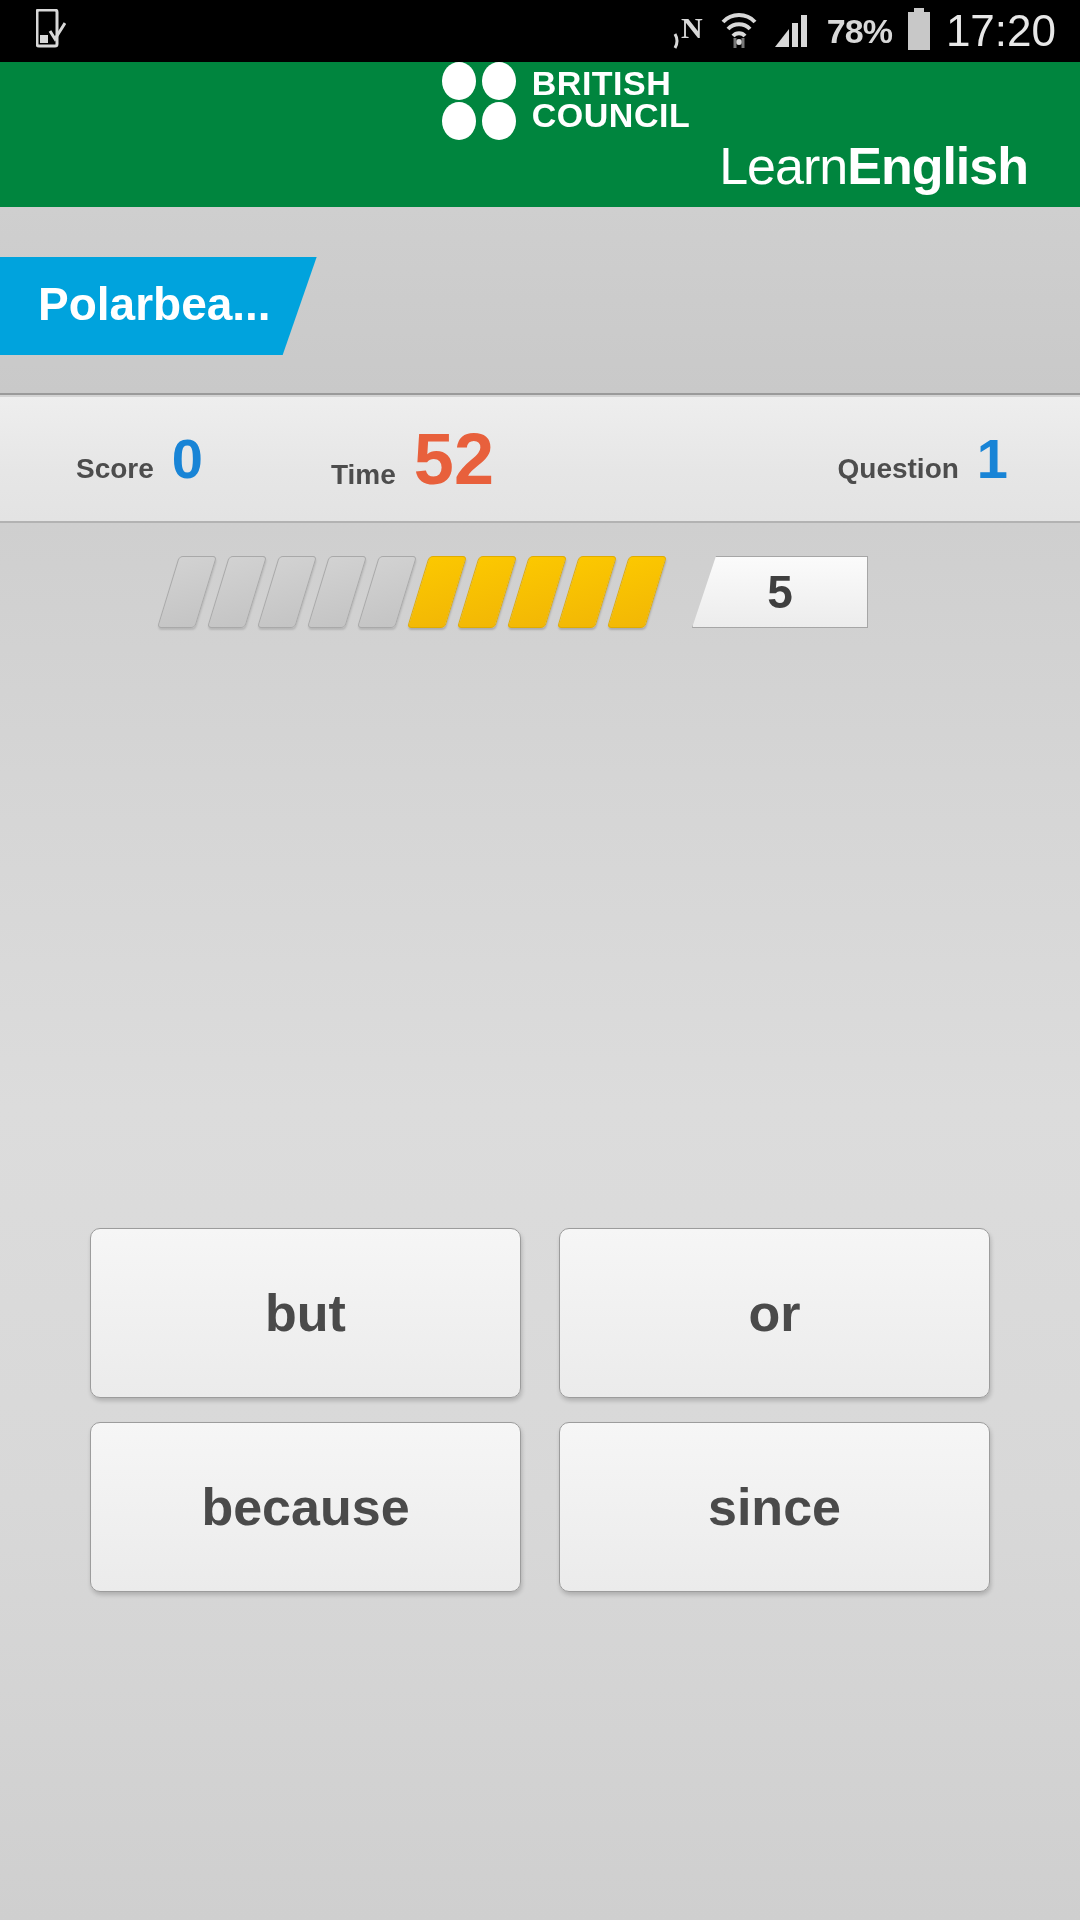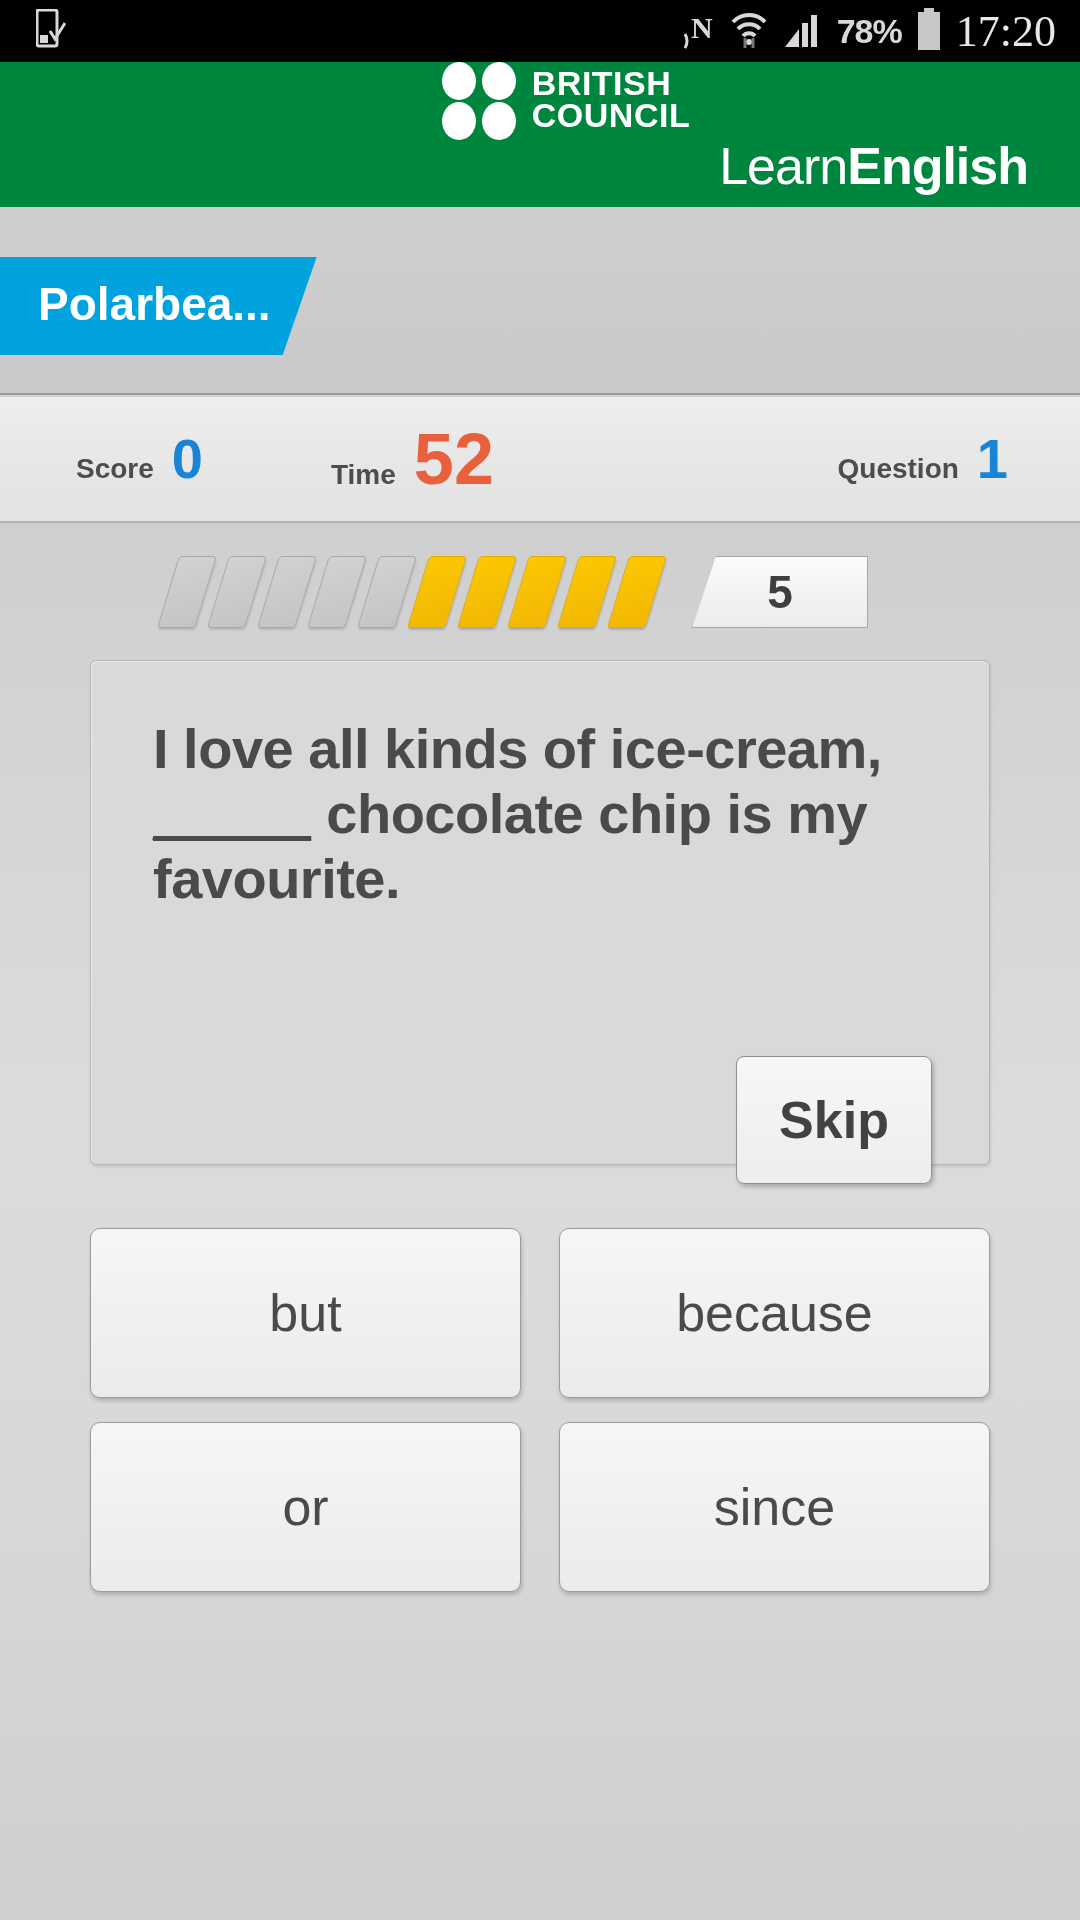--- a/index.html
+++ b/index.html
@@ -14,21 +14,21 @@
   
   .statusbar{
     position:absolute; left:0; top:0; width:1080px; height:62px;
     background:#000; color:#d8d8d8;
     display:flex; align-items:center;
   }
   .sb-left{ display:flex; align-items:center; padding-left:36px; }
   .sb-right{ margin-left:auto; display:flex; align-items:center; gap:14px; padding-right:24px; }
   .sb-icon{ display:block; }
   .sb-pct{ font-size:34px; font-weight:bold; color:#d8d8d8; letter-spacing:-1px; }
-  .sb-clock{ font-size:44px; color:#e8e8e8; letter-spacing:0px; font-family:Liberation Serif, serif;text-align:right; }
+  .sb-clock{ font-size:44px; color:#e8e8e8; letter-spacing:0px; font-family:Liberation Sans, sans-serif;text-align:right; }
 
   
   .brandbar{
     position:absolute; left:0; top:62px; width:1080px; height:145px;
     background:#00853e;
     display:flex; align-items:center;flex-direction:column;
   }
   .bc-logo{ display:flex; align-items:center; margin-left:52px; }
   .bc-dots{ display:grid; grid-template-columns:repeat(2,34px); grid-template-rows:repeat(2,34px); gap:6px 6px; }
   .bc-dots i{ display:block; width:34px; height:38px; background:#fff; border-radius:50%; }
@@ -133,21 +133,21 @@
   
   .answers{
     position:absolute; left:90px; top:705px; width:900px;
     display:grid; grid-template-columns:1fr 1fr; gap:24px 38px;
   }
   .ans{
     height:170px;
     background:linear-gradient(#f6f6f6,#ebebeb);
     border:1px solid #9c9c9c; border-radius:10px;
     display:flex; align-items:center; justify-content:center;
-    font-size:52px; font-weight:normal; color:#4a4a4a;
+    font-size:52px; font-weight:bold; color:#4a4a4a;
     box-shadow:1px 3px 4px rgba(0,0,0,0.18);
   }
 </style>
 </head>
 <body>
 
 <div class="screen">
 
   <div class="statusbar">
     <div class="sb-left">
@@ -243,40 +243,30 @@
         <div class="chev on"></div>
         <div class="chev on"></div>
         <div class="chev on"></div>
         <div class="chev on"></div>
         <div class="chev on"></div>
       <div class="qcount">
         <span>5</span>
       </div>
     </div>
 
-    <div class="qcard">
-      <div class="qtext">
-        <span>I love all kinds of ice-cream,</span>
-        <span class="blank">_____</span>
-        <span>chocolate chip is my favourite.</span>
-      </div>
-      <div class="skip">
-        <span>Skip</span>
-      </div>
-    </div>
 
     <div class="answers" id="answers-grid">
         <div class="ans">
           <span>but</span>
         </div>
         <div class="ans">
+          <span>or</span>
+        </div>
+        <div class="ans">
           <span>because</span>
         </div>
         <div class="ans">
-          <span>or</span>
-        </div>
-        <div class="ans">
           <span>since</span>
         </div>
       </div>
 
   </div>
 </div>
 
 </body></html>

